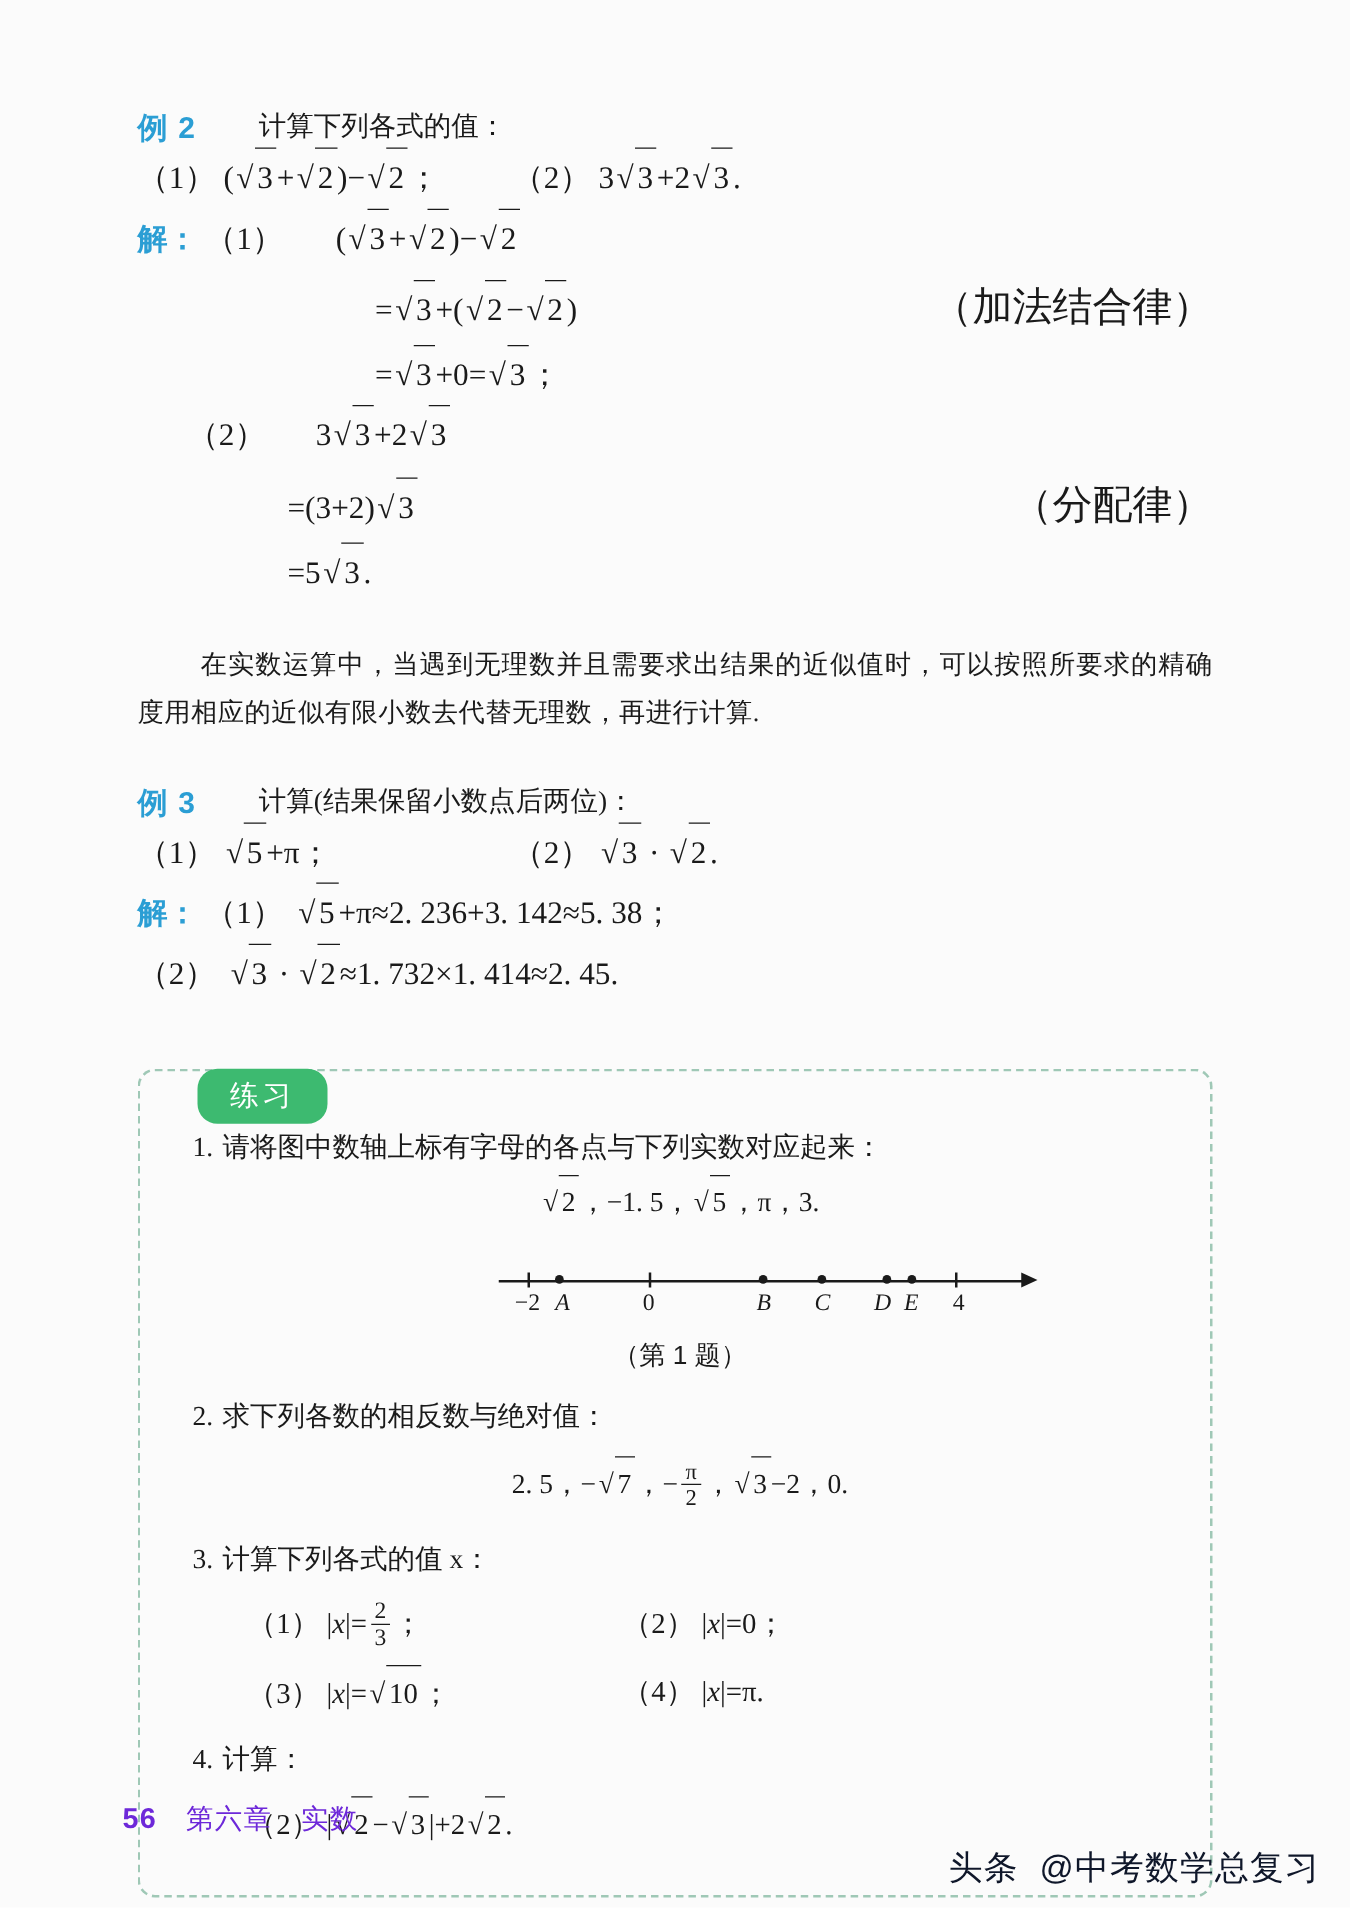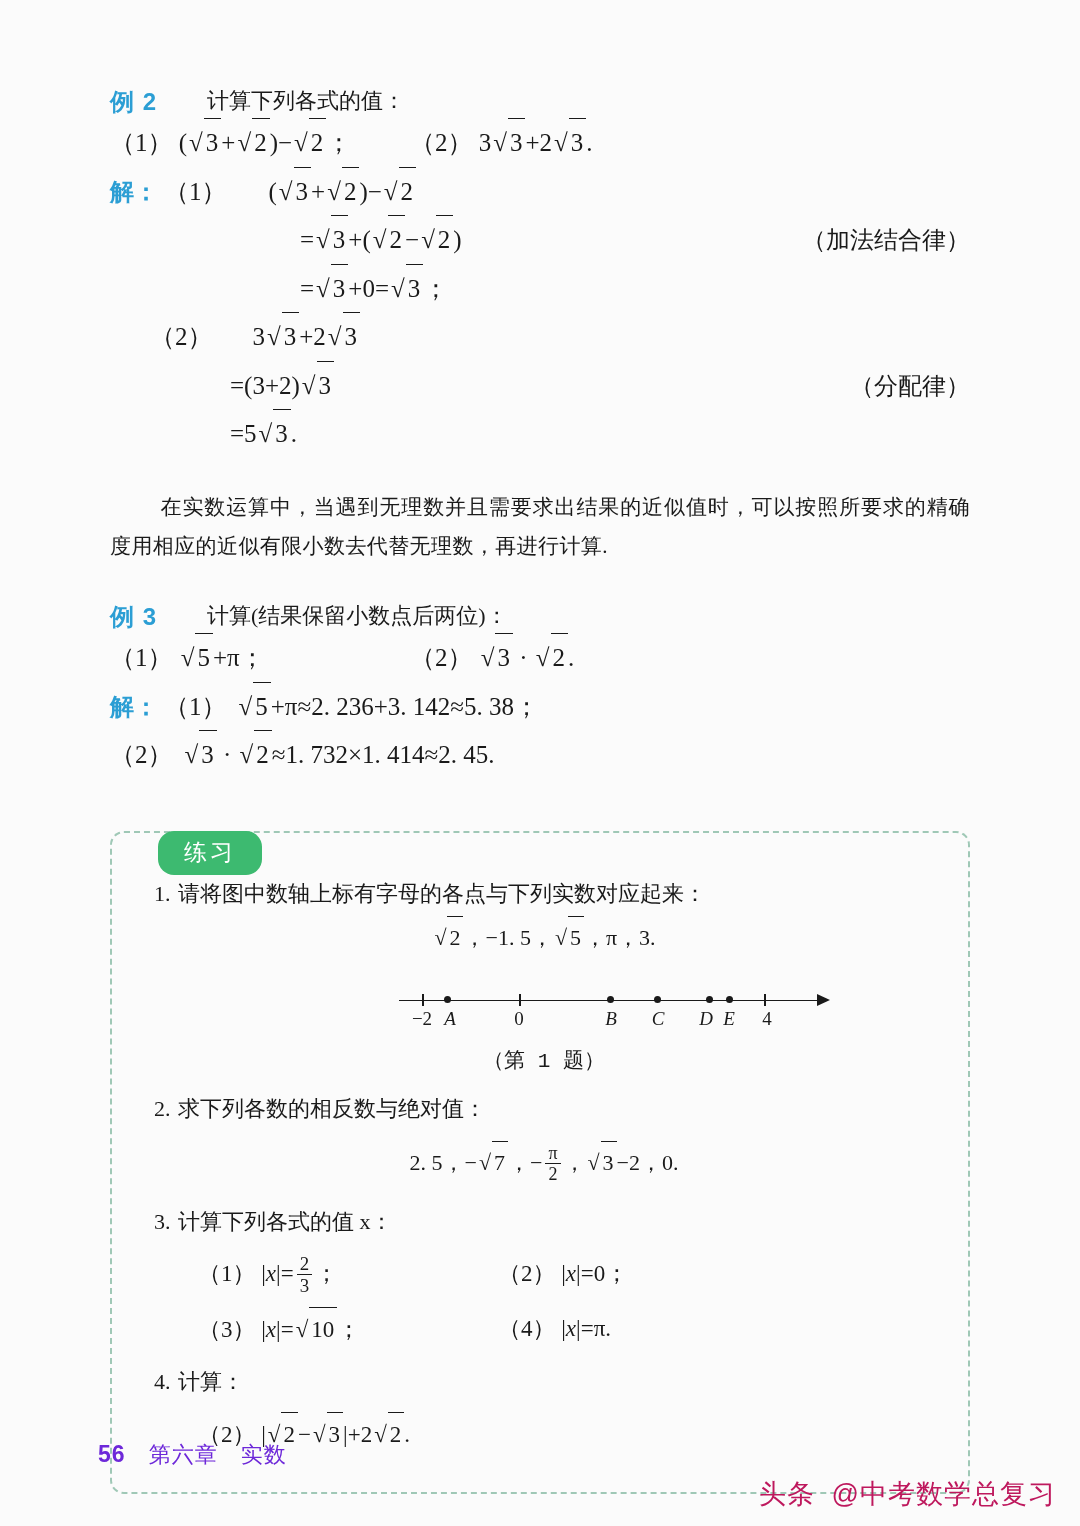--- a/index.html
+++ b/index.html
@@ -87,21 +87,21 @@
   .row {
     display: flex;
     align-items: baseline;
   }
   .col-a { width: 300px; }
   .indent-1 { padding-left: 40px; }
   .indent-2 { padding-left: 120px; }
   .indent-3 { padding-left: 190px; }
   .right-note {
     margin-left: auto;
-    font-size: 24px;
+    font-size: 32px;
     font-family: "Liberation Serif", serif;
     white-space: nowrap;
   }
 
   
   .para {
     font-size: 21px;
     line-height: 1.85;
     text-align: justify;
     margin-top: 30px;
@@ -196,40 +196,40 @@
     top: 38px;
     font-size: 19px;
     font-style: italic;
     font-family: "Liberation Serif", serif;
     transform: translateX(-50%);
   }
   .figcap {
     text-align: center;
     font-size: 21px;
     margin-top: 6px;
-    font-family: Liberation Mono, monospace;
+    font-family: Liberation Sans, sans-serif;
   }
 
   
   .footer {
     position: absolute;
     left: 98px;
     bottom: 56px;
     font-size: 22px;
     font-family: "Liberation Sans", sans-serif;
     color: #6d28d9;
     letter-spacing: 1px;
   }
   .footer .pg { font-weight: bold; margin-right: 16px; font-size: 23px; }
   .watermark {
     position: absolute;
     right: 24px;
     bottom: 14px;
     font-size: 27px;
-    color: #be185d;
+    color: #0f172a;
     font-family: "Liberation Sans", sans-serif;
     letter-spacing: 1px;
   }
   .watermark .tt { margin-right: 8px; }
 </style>
 </head>
 <body>
 
 <div class="page">
   <div class="content">

